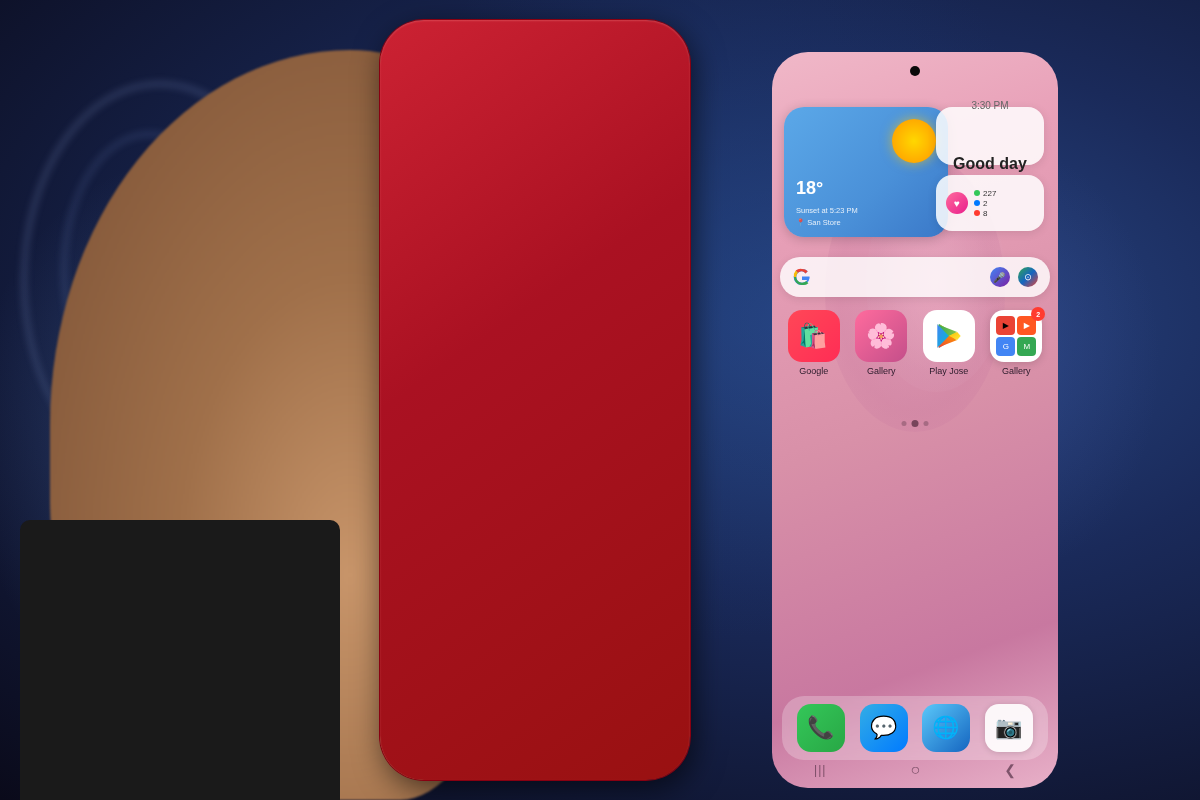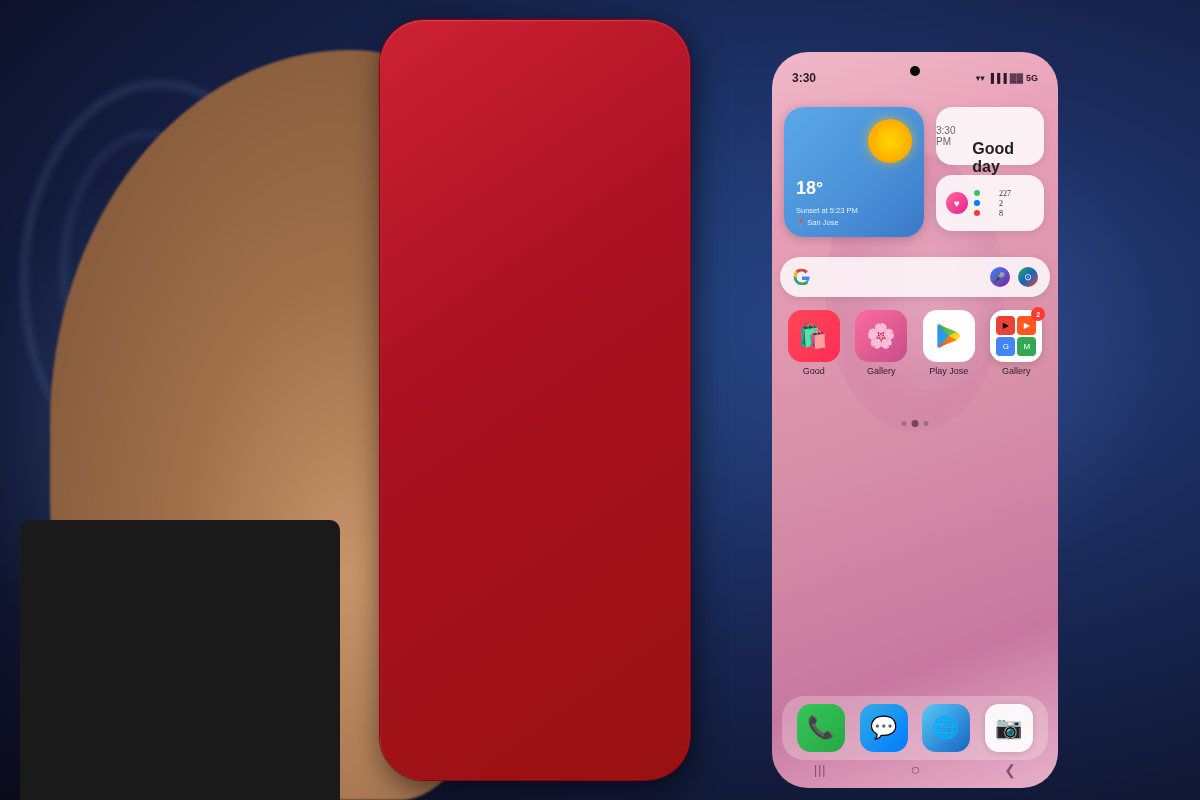--- a/index.html
+++ b/index.html
@@ -161,21 +161,21 @@
       top: 55px;
       left: 12px;
       right: 12px;
     }
 
     
     .weather-widget {
       position: absolute;
       left: 0;
       top: 0;
-      width: 140px;
+      width: 164px;
       height: 130px;
       background: linear-gradient(135deg, #5ba8e8 0%, #4a90d8 60%, #3a78c8 100%);
       border-radius: 20px;
       padding: 12px;
       box-shadow: 0 2px 12px rgba(0,0,0,0.2);
     }
     .weather-sun {
       width: 44px;
       height: 44px;
       background: radial-gradient(circle, #ffd700 0%, #ffaa00 70%, #ff8800 100%);
@@ -214,21 +214,21 @@
     
     .clock-widget {
       position: absolute;
       left: 152px;
       top: 0;
       width: 108px;
       height: 58px;
       background: rgba(255,255,255,0.85);
       border-radius: 16px;
       display: flex;
-      flex-direction: row;
+      flex-direction: column;
       align-items: center;
       justify-content: center;
       box-shadow: 0 2px 10px rgba(0,0,0,0.1);
     }
     .clock-time-text {
       font-size: 10px;
       color: #666;
       font-weight: 400;
     }
     .clock-greeting {
@@ -265,24 +265,23 @@
       flex-shrink: 0;
     }
     .notif-items {
       display: flex;
       flex-direction: column;
       gap: 1px;
     }
     .notif-row {
       display: flex;
       align-items: center;
-      gap: 19px;
+      gap: 3px;
       font-size: 8px;
       color: #333;
-      font-family: Liberation Serif, serif;
     }
     .notif-dot {
       width: 6px;
       height: 6px;
       border-radius: 50%;
     }
 
     
     .search-bar {
       position: absolute;
@@ -482,39 +481,30 @@
   <div class="hand-sleeve"></div>
 
   <div class="phone-outer">
 
     <div class="phone-screen">
       <div class="wallpaper-blob-1"></div>
       <div class="wallpaper-blob-2"></div>
 
       <div class="camera-hole"></div>
 
-      <div class="status-bar">
-        <span class="status-time">3:30</span>
-        <div class="status-icons">
-          <span class="status-icon">▾▾</span>
-          <span class="status-icon">▐▐▐</span>
-          <span class="status-icon">▓▓</span>
-          <span class="status-icon" style="font-size:9px;font-weight:700;">5G</span>
-        </div>
-      </div>
 
       <div class="widgets-area">
 
         <div class="weather-widget">
           <div class="weather-sun"></div>
           <div class="weather-temp">18°</div>
           <div class="weather-sunset">Sunset at 5:23 PM</div>
           <div class="weather-location">
             <span>📍</span>
-            <span>San Jose</span>
+            <span>San Store</span>
           </div>
         </div>
 
         <div class="clock-widget">
           <span class="clock-time-text">3:30 PM</span>
           <span class="clock-greeting">Good day</span>
         </div>
 
         <div class="notif-widget">
           <div class="notif-heart">
@@ -555,21 +545,21 @@
           <span style="font-size:9px;color:white;">⊙</span>
         </div>
       </div>
 
       <div class="app-grid">
 
         <div class="app-item">
           <div class="app-icon icon-store">
             <span style="font-size:24px;">🛍️</span>
           </div>
-          <span class="app-label">Good</span>
+          <span class="app-label">Google</span>
         </div>
 
         <div class="app-item">
           <div class="app-icon icon-gallery">
             <span style="font-size:24px;">🌸</span>
           </div>
           <span class="app-label">Gallery</span>
         </div>
 
         <div class="app-item">

